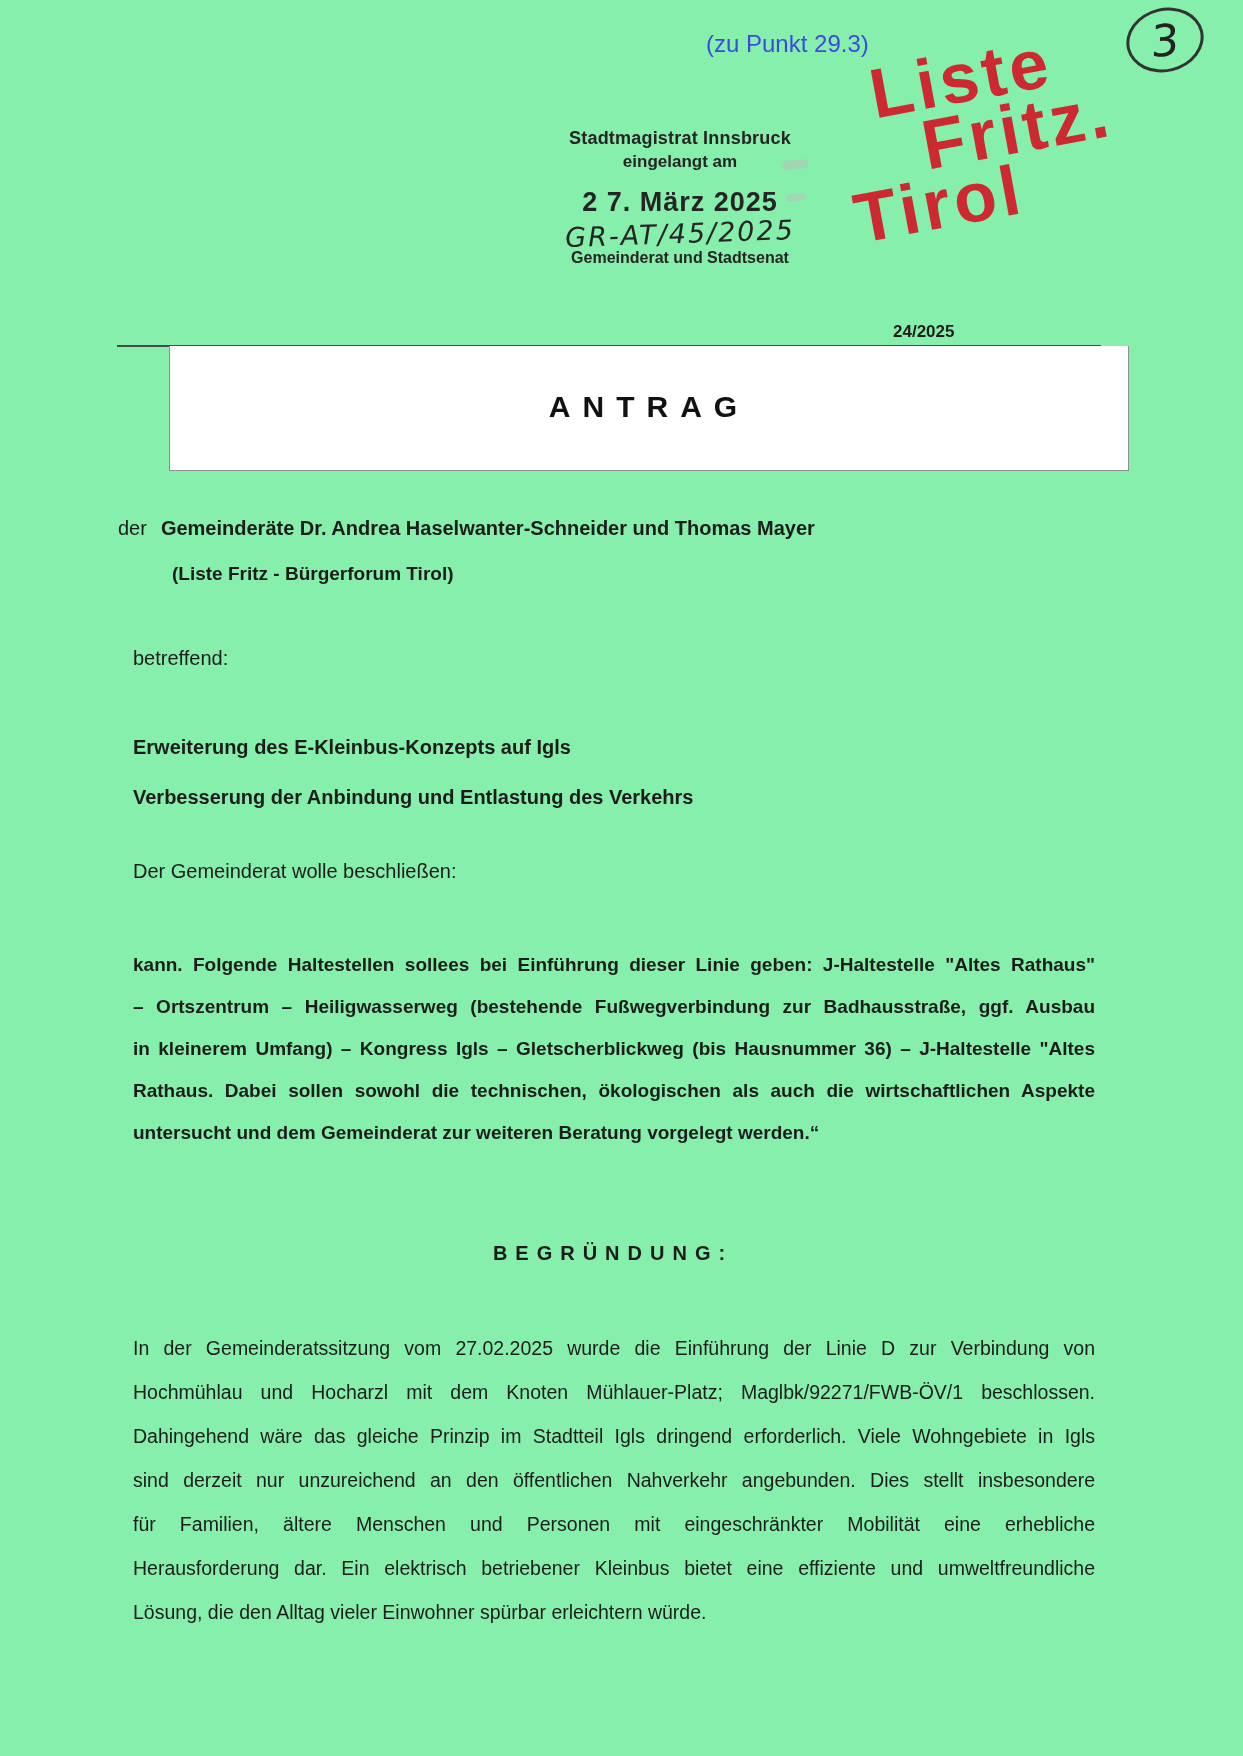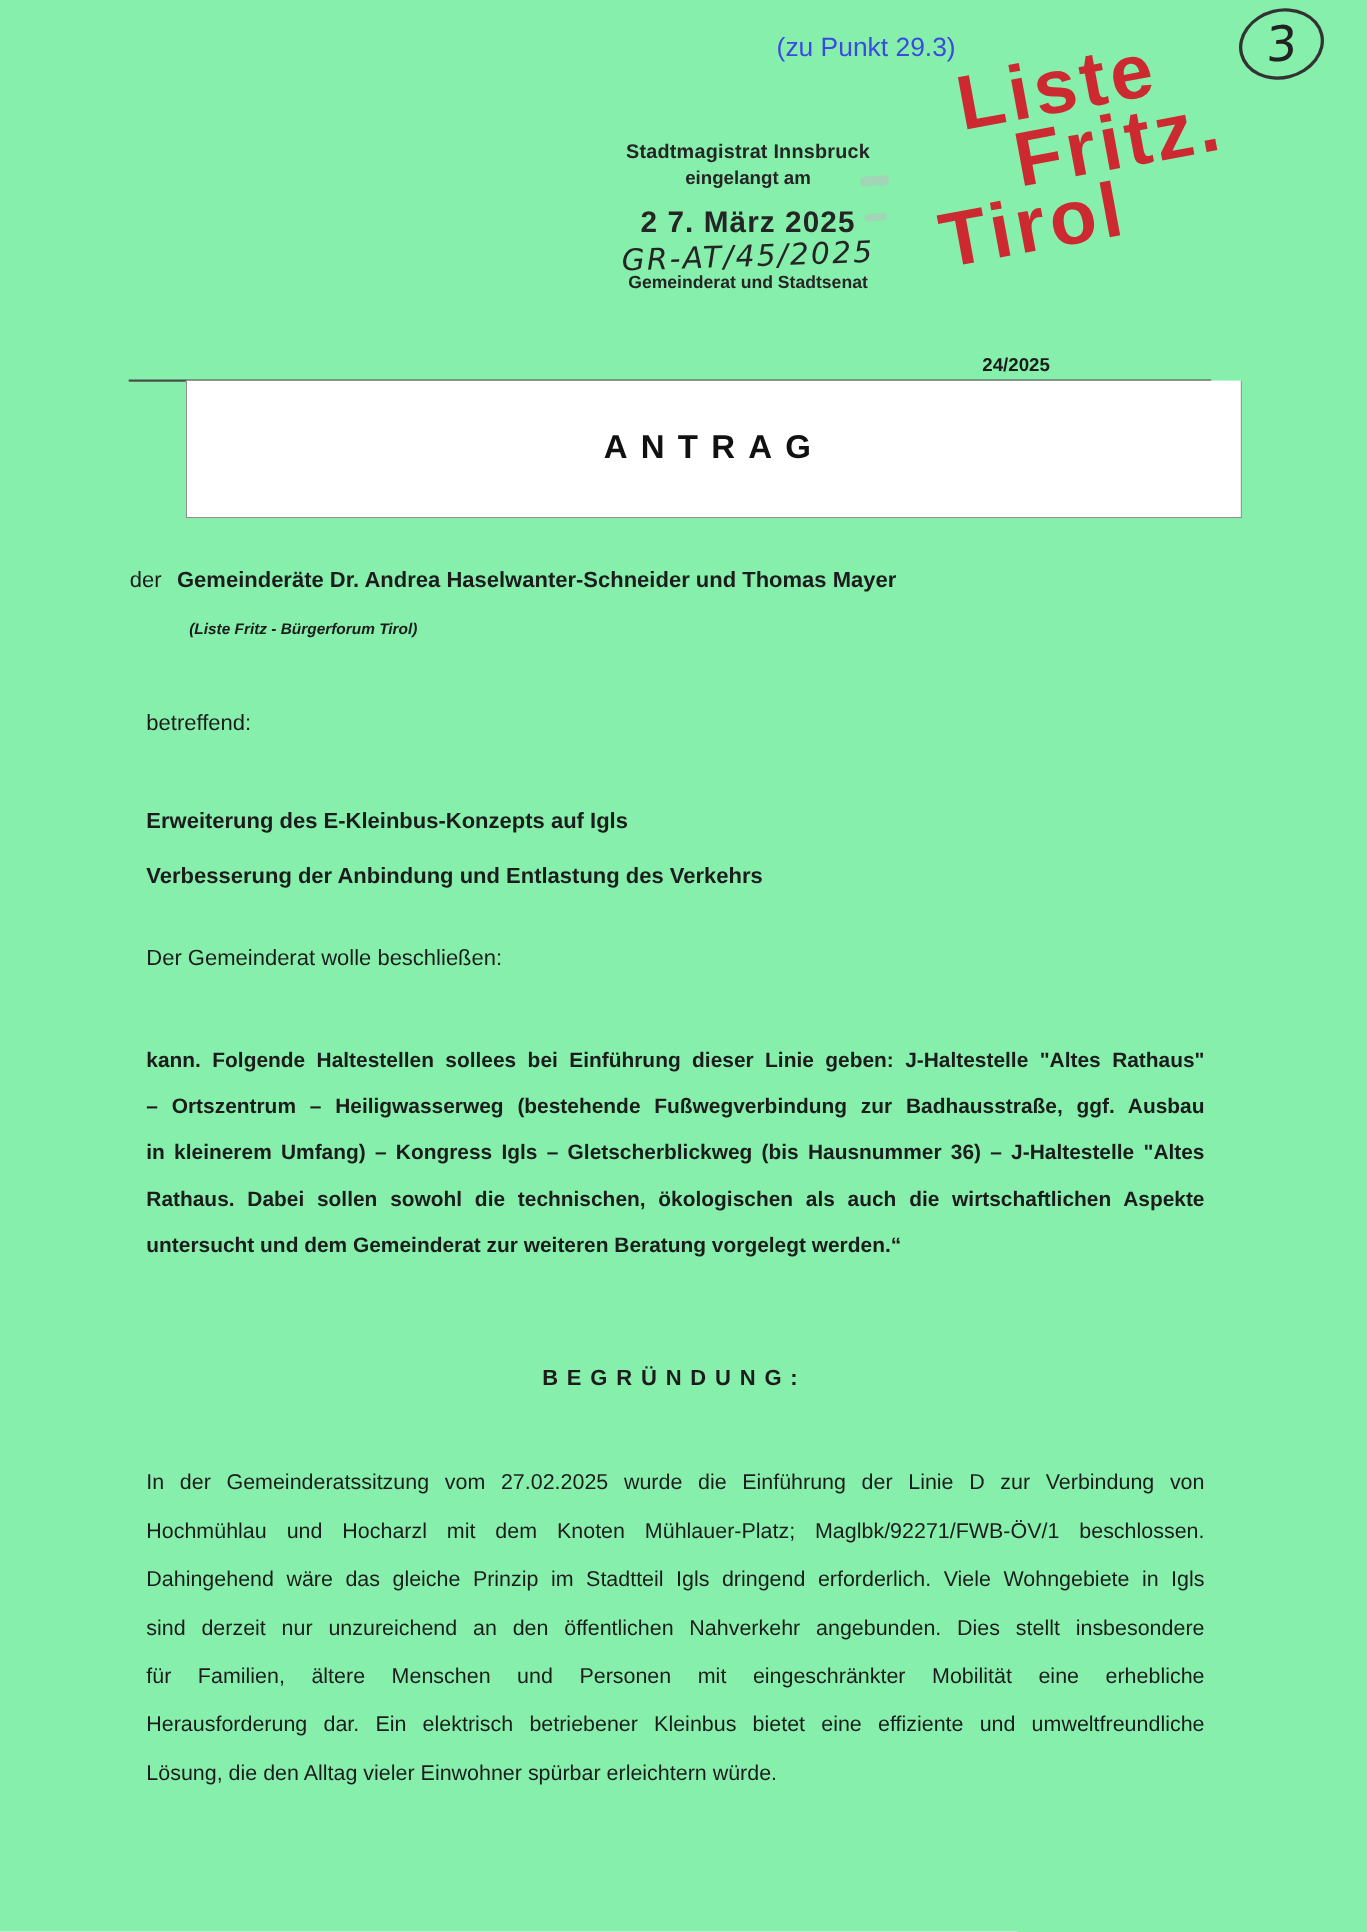--- a/index.html
+++ b/index.html
@@ -75,21 +75,21 @@
   .antrag-title {
     text-align:center; margin-top:44px;
     font-size:30px; font-weight:700; letter-spacing:12px;
     color:#111;
   }
 
   .submitter { left:118px; top:517px; font-size:20px; white-space:nowrap; }
   .submitter .pfx { margin-right:14px; }
   .submitter .names { font-weight:700; }
 
-  .party { left:172px; top:563px; font-size:14px; font-weight:700; font-style:italic; white-space:nowrap; }
+  .party { left:172px; top:563px; font-size:19px; font-weight:700; white-space:nowrap; }
 
   .betreffend { left:133px; top:647px; font-size:20px; }
 
   .subject-line { left:133px; width:960px; text-align:left; font-weight:700; font-size:20px; }
   .sl1 { top:736px; }
   .sl2 { top:786px; }
 
   .beschluss-intro { left:133px; top:860px; font-size:20px; }
 
   .para { left:133px; width:962px; }

